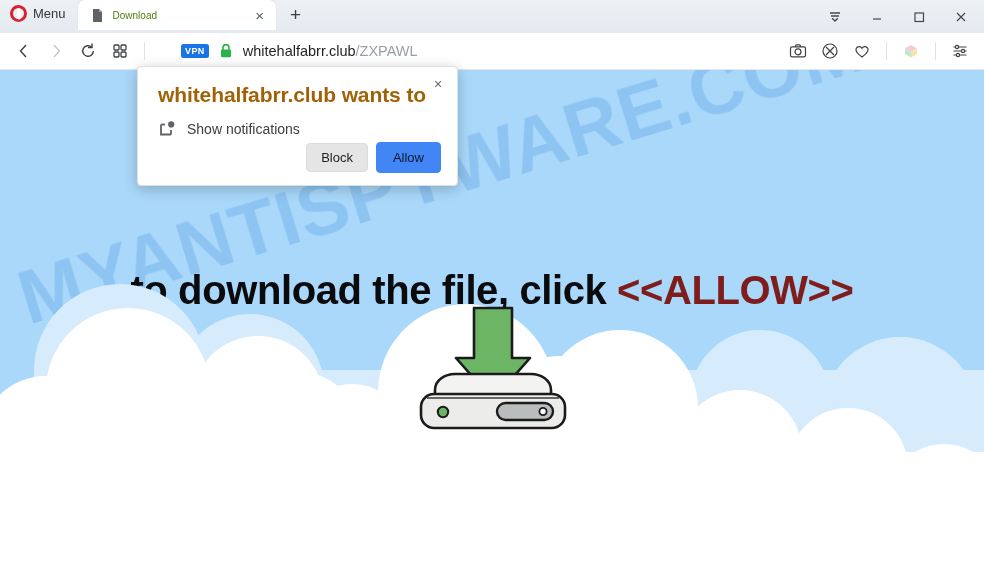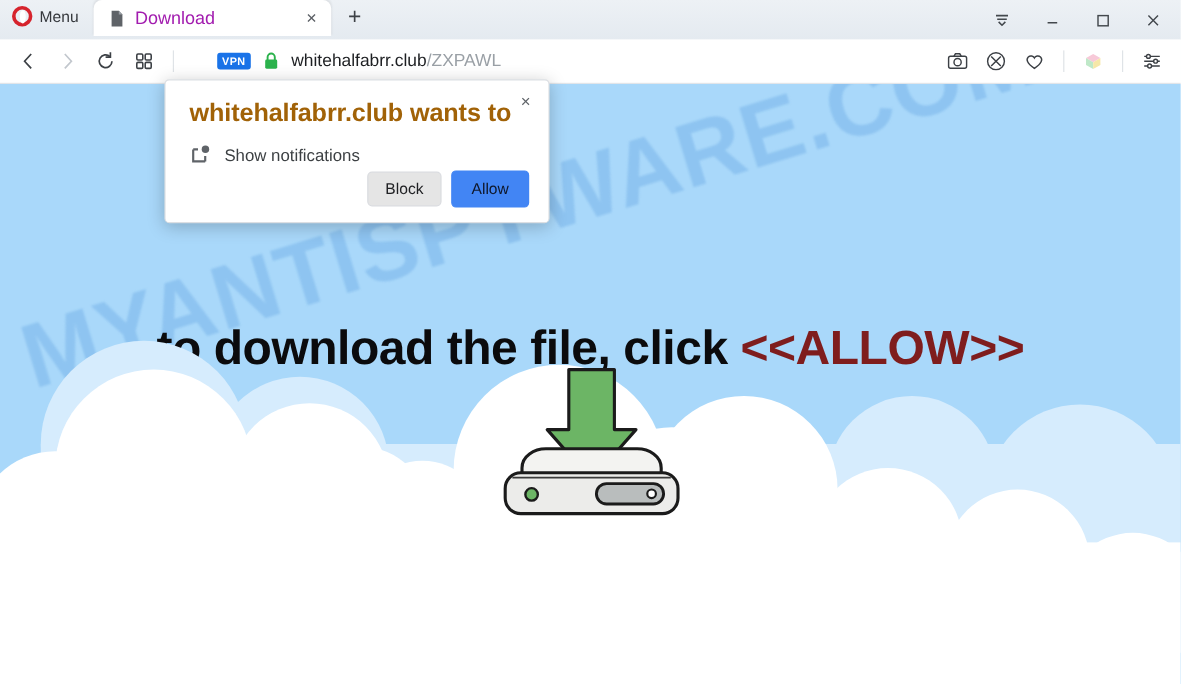--- a/index.html
+++ b/index.html
@@ -46,21 +46,21 @@
     display: flex; align-items: center;
     padding: 0 6px 0 12px;
     box-shadow: 0 -1px 2px rgba(0,0,0,0.07);
   }
   .tab-favicon {
     width: 15px; height: 15px; flex: 0 0 15px;
     position: relative; margin-right: 8px;
   }
   .tab-favicon svg { display: block; }
   .tab-title {
-    flex: 1; font-size: 15px; color: #a21caf;
+    flex: 1; font-size: 10px; color: #4d7c0f;
     white-space: nowrap; overflow: hidden; text-overflow: ellipsis;
   }
   .tab-close {
     width: 20px; height: 20px; flex: 0 0 20px;
     display: flex; align-items: center; justify-content: center;
     color: #5c6066; font-size: 15px; line-height: 1;
     border-radius: 3px;
   }
   .new-tab {
     width: 28px; height: 28px; margin: 0 0 2px 6px;

